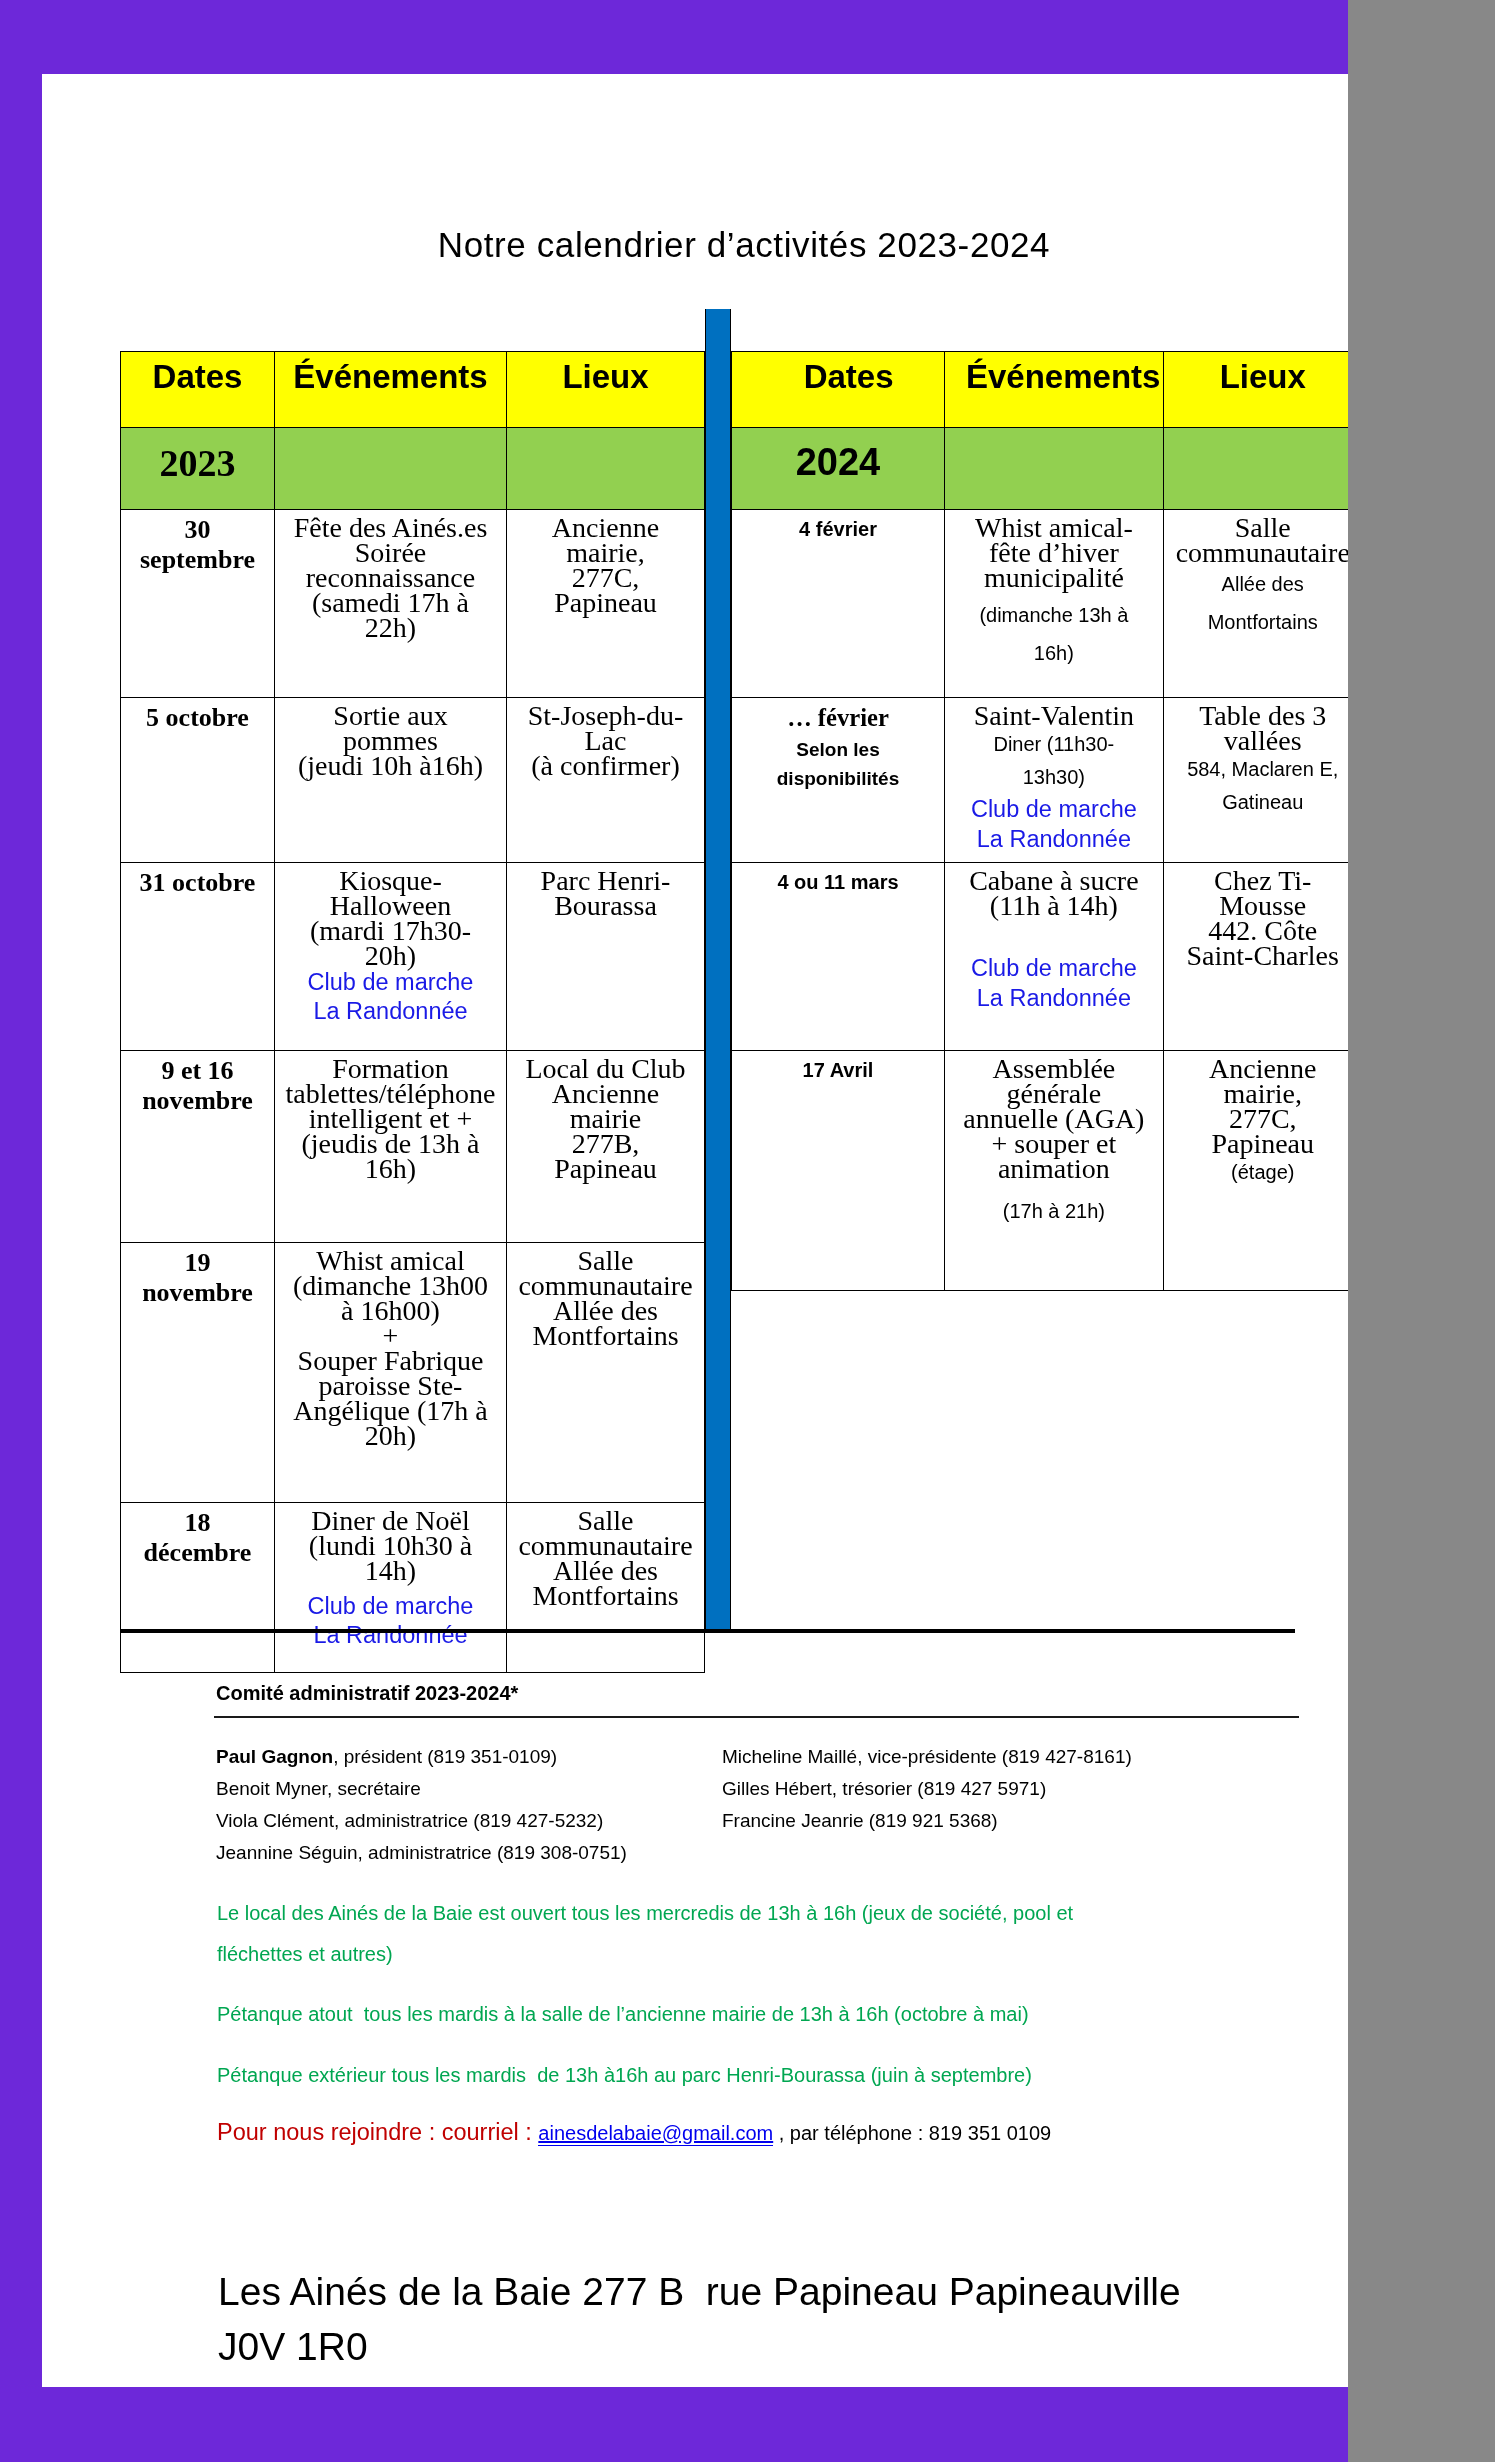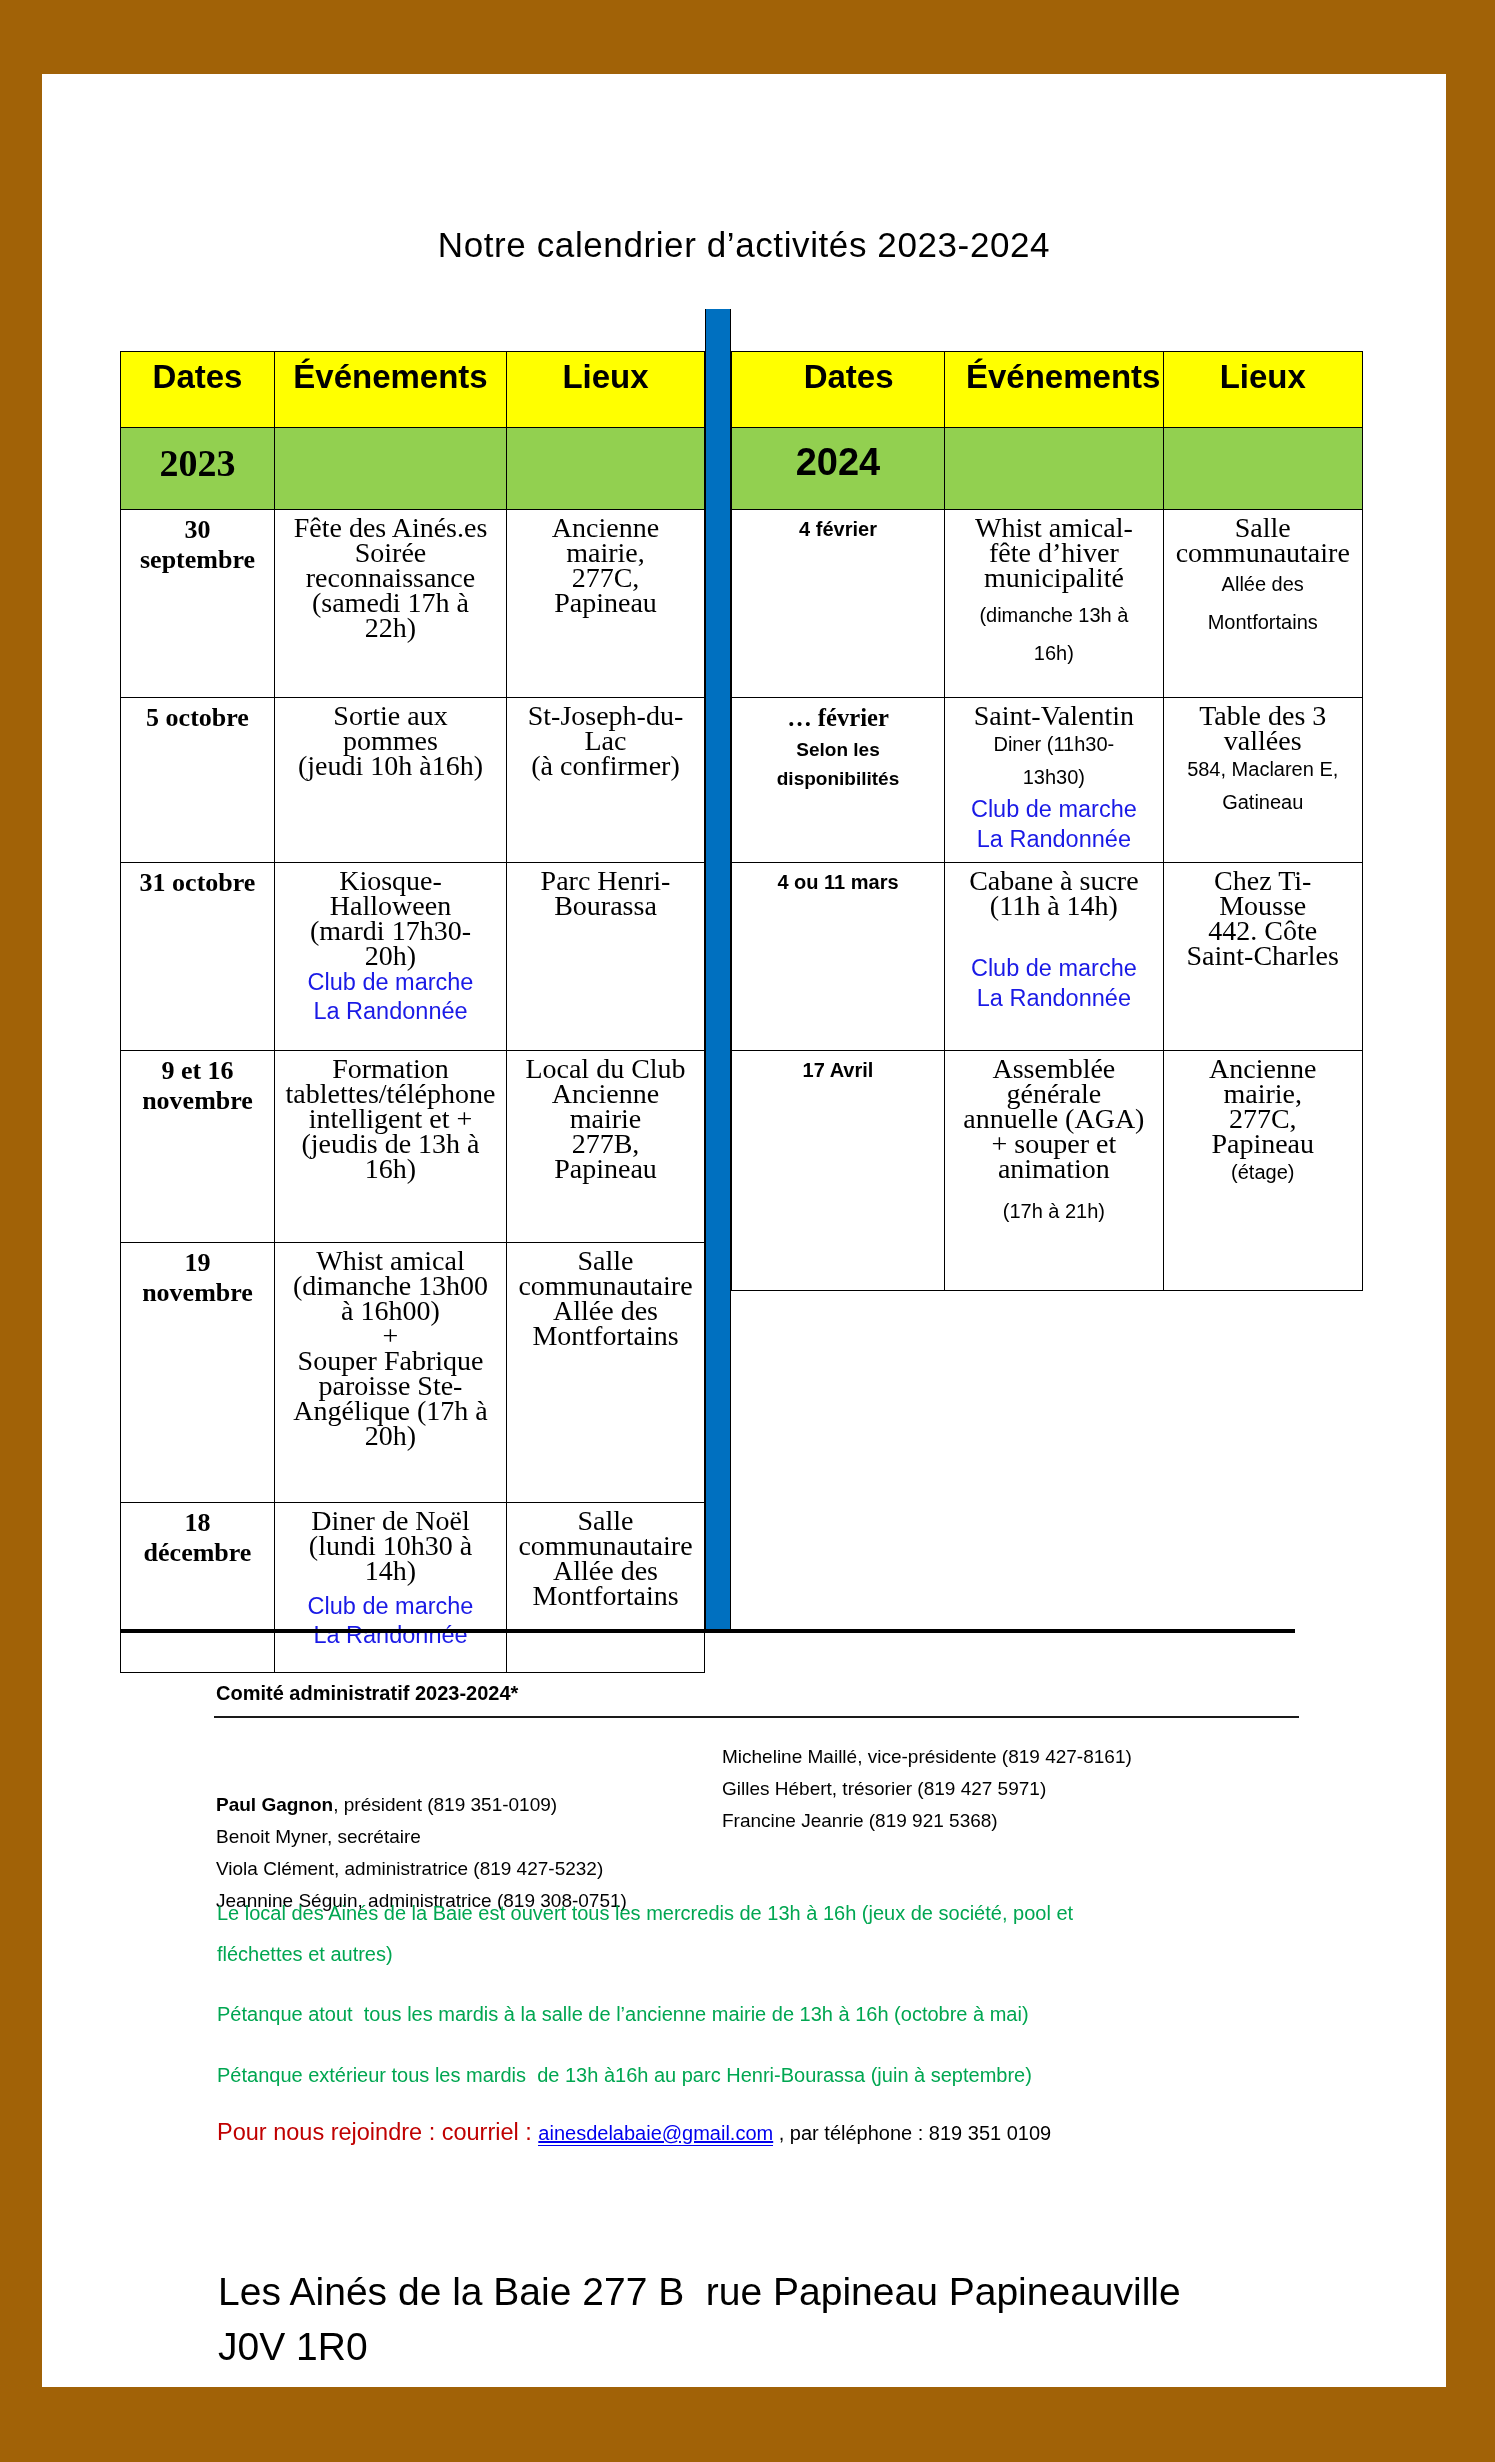--- a/index.html
+++ b/index.html
@@ -1,19 +1,19 @@
 <!DOCTYPE html>
 <html style="font-size:9.4px"><head>
 <meta charset="utf-8">
 <style>
   * { margin:0; padding:0; box-sizing:border-box; }
   html,body { background:#888; }
   #page {
-    position:relative; width:1495px; height:2462px;
-    background:#a16207; overflow:hidden;
+    position:relative; width:1348px; height:2462px;
+    background:#6d28d9; overflow:hidden;
     font-family:"Liberation Sans", sans-serif; color:#000;
   }
   #content {
     position:absolute; left:42px; top:74px; width:1404px; height:2313px;
     background:#ffffff;
   }
   .pre { white-space:pre-wrap; }
 
   
   .title {
@@ -48,21 +48,21 @@
   .strip {
     width:26px; height:1324px; background:#0070C0;
     border-left:1.8px solid #000; border-right:1.8px solid #000;
   }
   .bottomline { position:absolute; left:78px; top:1555px; width:1175px; height:3.5px; background:#000; }
 
   
   .cmh   { position:absolute; left:174px; top:1608px; font-weight:700; font-size:20px; }
   .cmrule{ position:absolute; left:172px; top:1642px; width:1085px; height:2.3px; background:#1a1a1a; }
   .cmcol { position:absolute; top:1667px; font-size:19px; line-height:32px; }
-  .cmcol.left  { left:174px;margin-top:48px; }
+  .cmcol.left  { left:174px; }
   .cmcol.right { left:680px; }
   .cmcol .b { font-weight:700; }
 
   
   .notes { position:absolute; left:175px; top:1819px; width:1114px; color:#00A651; }
   .note  { font-size:20px; line-height:41px; margin-bottom:19.3px; white-space:pre-wrap; }
 
   
   .contact { position:absolute; left:175px; top:2045px; white-space:nowrap; }
   .c-red  { color:#C00000; font-size:23.5px; }

